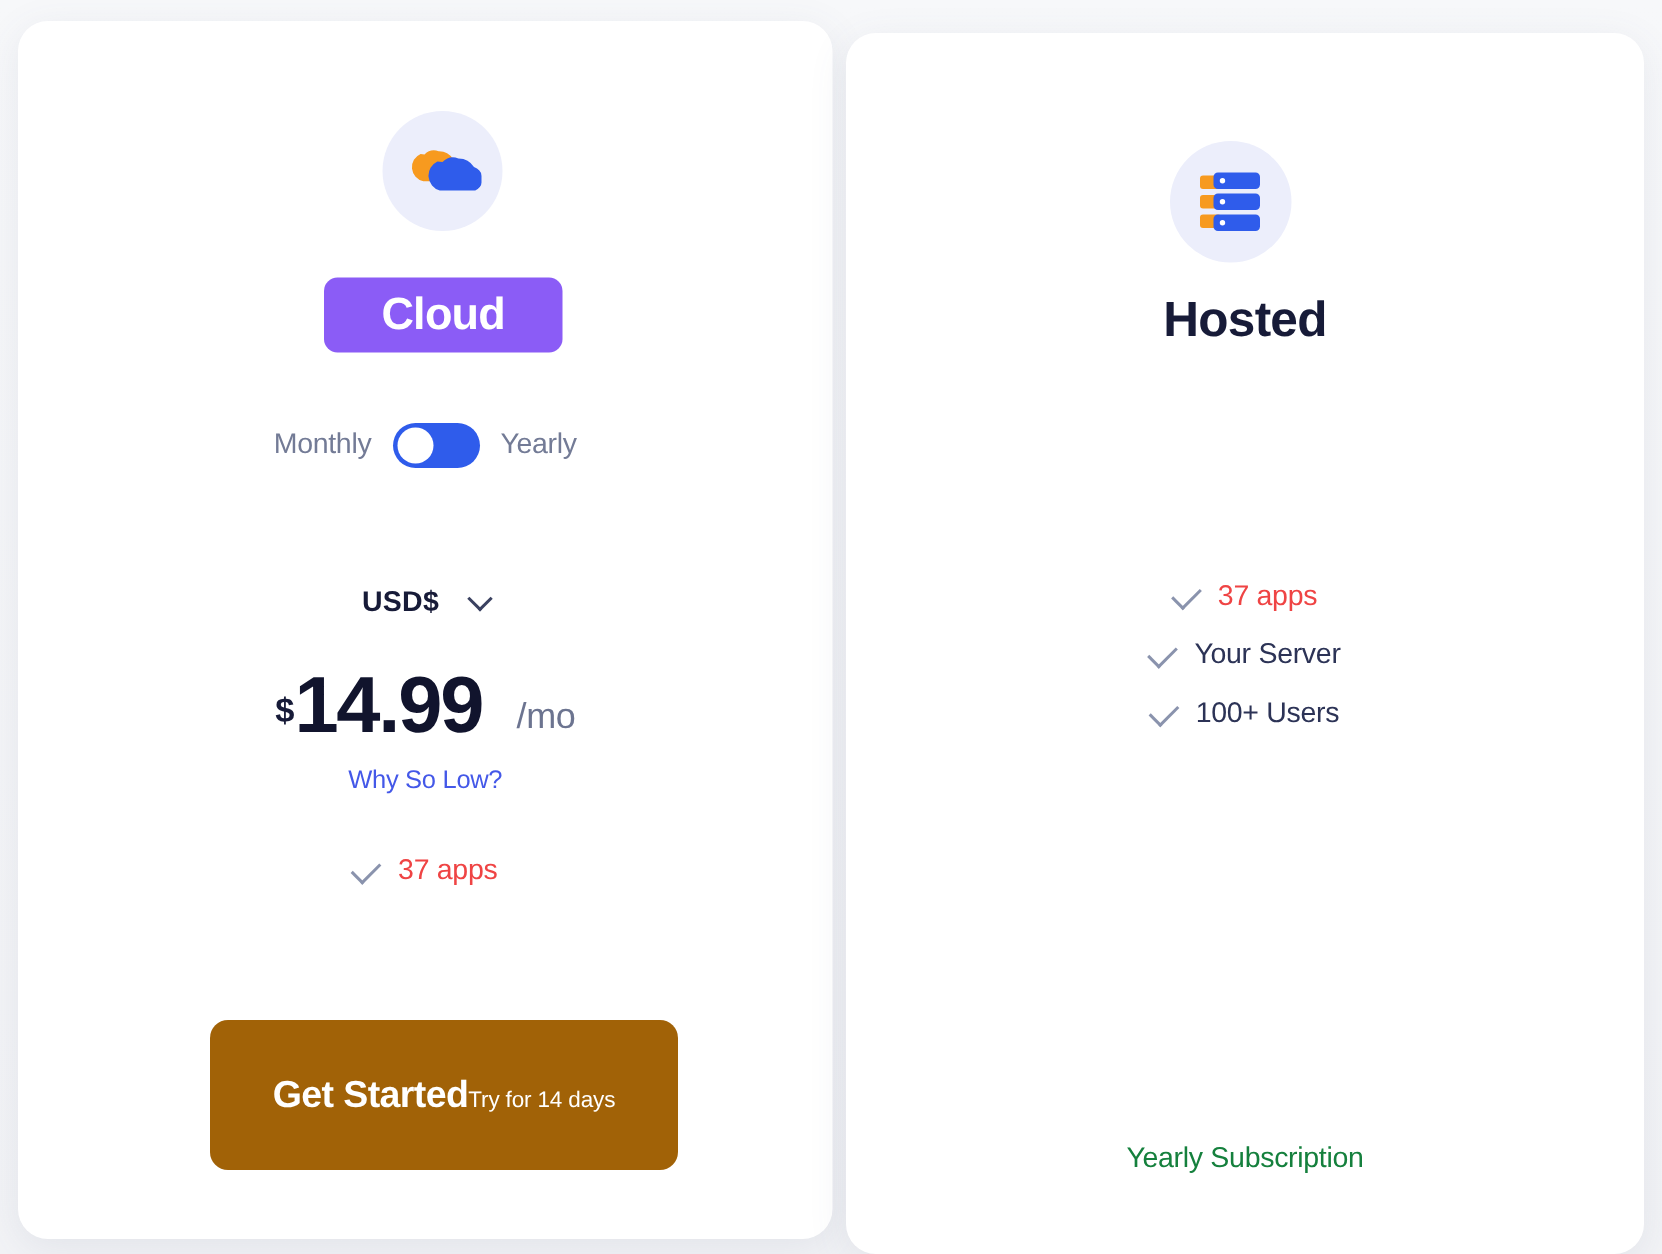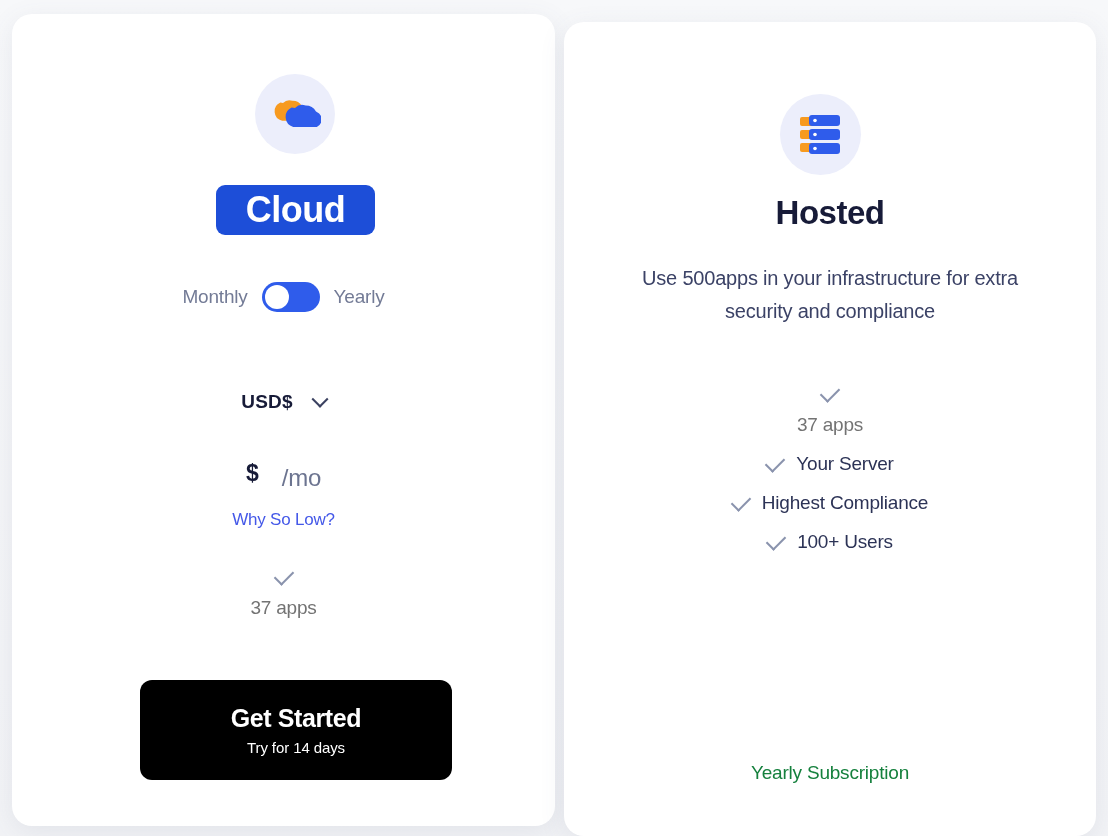--- a/index.html
+++ b/index.html
@@ -69,27 +69,27 @@
     height: 81px;
   }
 
   
   .plan-badge {
     position: absolute;
     left: 204px;
     top: 171px;
     width: 159px;
     height: 50px;
-    background: #1d4ed8;
+    background: #8b5cf6;
     border-radius: 9px;
     display: flex;
     align-items: center;
     justify-content: center;
     color: #ffffff;
-    font-size: 36px;
+    font-size: 30px;
     font-weight: bold;
     letter-spacing: -0.5px;
   }
 
   .plan-title-plain {
     position: absolute;
     left: 0;
     right: 0;
     top: 172px;
     text-align: center;
@@ -216,21 +216,21 @@
   .features-hosted { top: 365px; gap: 17px; }
 
   .feature-item {
     display: flex;
     align-items: center;
     gap: 12px;
     font-size: 19px;
     color: #2c3356;
     letter-spacing: -0.2px;
   }
-  .feature-item.accent { color: #737373; flex-direction: column; }
+  .feature-item.accent { color: #ef4444; }
 
   .check {
     display: inline-block;
     width: 16px;
     height: 9px;
     border-left: 2px solid #8a93ad;
     border-bottom: 2px solid #8a93ad;
     transform: rotate(-45deg);
     flex: none;
     margin-bottom: 4px;
@@ -245,25 +245,25 @@
     text-align: center;
     font-size: 20px;
     line-height: 33px;
     color: #3b4266;
     letter-spacing: -0.2px;
   }
 
   
   .cta {
     position: absolute;
-    background: #000000;
+    background: #a16207;
     border-radius: 12px;
     color: #ffffff;
     display: flex;
-    flex-direction: column;
+    flex-direction: row;
     align-items: center;
     justify-content: center;
     cursor: pointer;
     border: none;
     font-family: "Liberation Sans", sans-serif;
   }
   .cta-cloud {
     left: 128px;
     top: 666px;
     width: 312px;
@@ -318,20 +318,21 @@
       <span class="billing-label">Yearly</span>
     </div>
 
     <div class="currency-row">
       <span class="currency-label">USD$</span>
       <span class="chev"></span>
     </div>
 
     <div class="price-row">
       <span class="price-currency">$</span>
+      <span class="price-amount">14.99</span>
       <span class="price-period">/mo</span>
     </div>
 
     <div class="why-link">Why So Low?</div>
 
     <div class="features features-cloud">
       <div class="feature-item accent">
         <span class="check"></span>
         <span>37 apps</span>
       </div>
@@ -355,37 +356,32 @@
         <rect x="11" y="16" width="31" height="11" rx="3" fill="#2f5ceb"></rect>
         <rect x="11" y="30" width="31" height="11" rx="3" fill="#2f5ceb"></rect>
         <circle cx="17" cy="7.5" r="1.8" fill="#ffffff"></circle>
         <circle cx="17" cy="21.5" r="1.8" fill="#ffffff"></circle>
         <circle cx="17" cy="35.5" r="1.8" fill="#ffffff"></circle>
       </svg>
     </div>
 
     <div class="plan-title-plain">Hosted</div>
 
-    <div class="plan-desc">Use 500apps in your infrastructure for extra security and compliance</div>
 
     <div class="features features-hosted">
       <div class="feature-item accent">
         <span class="check"></span>
         <span>37 apps</span>
       </div>
       <div class="feature-item">
         <span class="check"></span>
         <span>Your Server</span>
       </div>
       <div class="feature-item">
         <span class="check"></span>
-        <span>Highest Compliance</span>
-      </div>
-      <div class="feature-item">
-        <span class="check"></span>
         <span>100+ Users</span>
       </div>
     </div>
 
     <div class="sub-note">Yearly Subscription</div>
 
   </div>
 
 </div>
 

